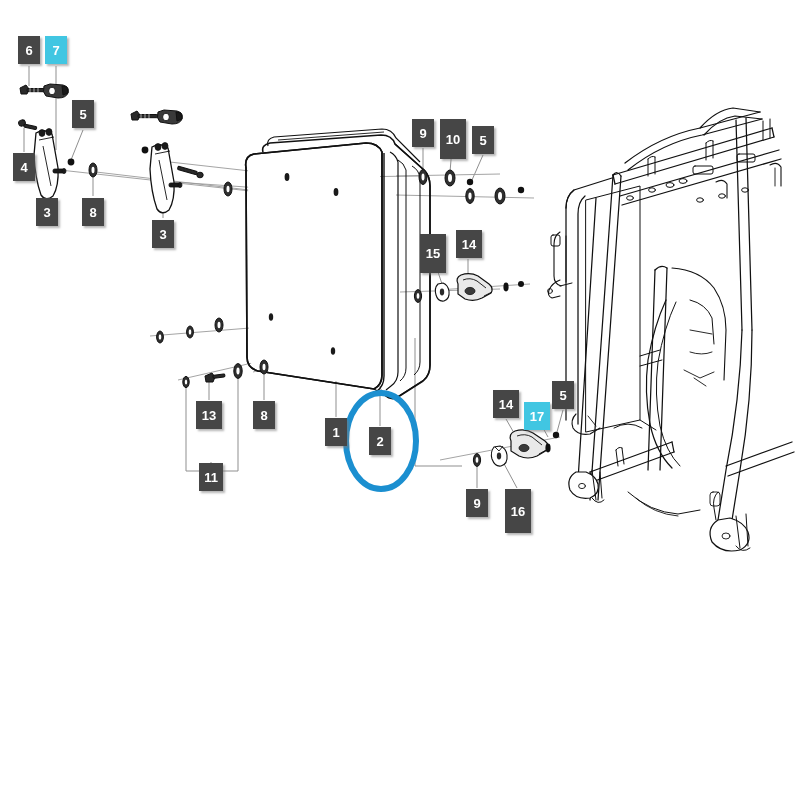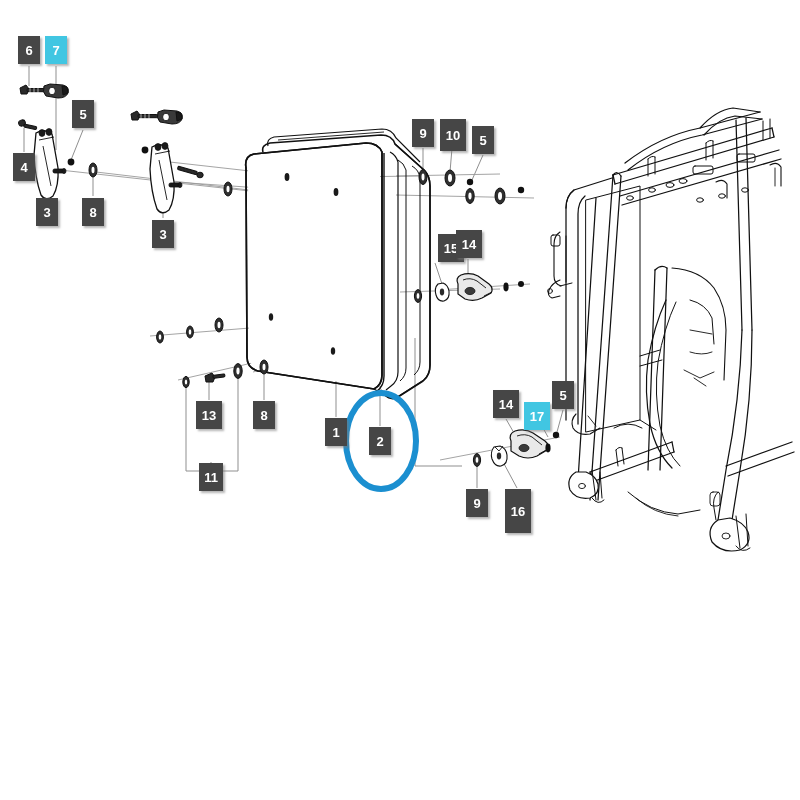--- a/index.html
+++ b/index.html
@@ -441,27 +441,27 @@
       </div>
       <div class="callout" style="left: 82px; top: 198px; width: 22px; height: 28px;">
         <span>8</span>
       </div>
       <div class="callout" style="left: 152px; top: 220px; width: 22px; height: 28px;">
         <span>3</span>
       </div>
       <div class="callout" style="left: 412px; top: 119px; width: 22px; height: 28px;">
         <span>9</span>
       </div>
-      <div class="callout" style="left: 440px; top: 119px; width: 26px; height: 32px; justify-content: center;">
+      <div class="callout" style="left: 440px; top: 119px; width: 26px; height: 40px; justify-content: center;">
         <span>10</span>
       </div>
       <div class="callout" style="left: 472px; top: 126px; width: 22px; height: 28px;">
         <span>5</span>
       </div>
-      <div class="callout" style="left: 420px; top: 234px; width: 26px; height: 28px; margin-left: 18px;">
+      <div class="callout" style="left: 420px; top: 234px; width: 26px; height: 39px;">
         <span>15</span>
       </div>
       <div class="callout" style="left: 456px; top: 230px; width: 26px; height: 28px;">
         <span>14</span>
       </div>
       <div class="callout" style="left: 196px; top: 401px; width: 26px; height: 28px; justify-content: center;">
         <span>13</span>
       </div>
       <div class="callout" style="left: 253px; top: 401px; width: 22px; height: 28px;">
         <span>8</span>

